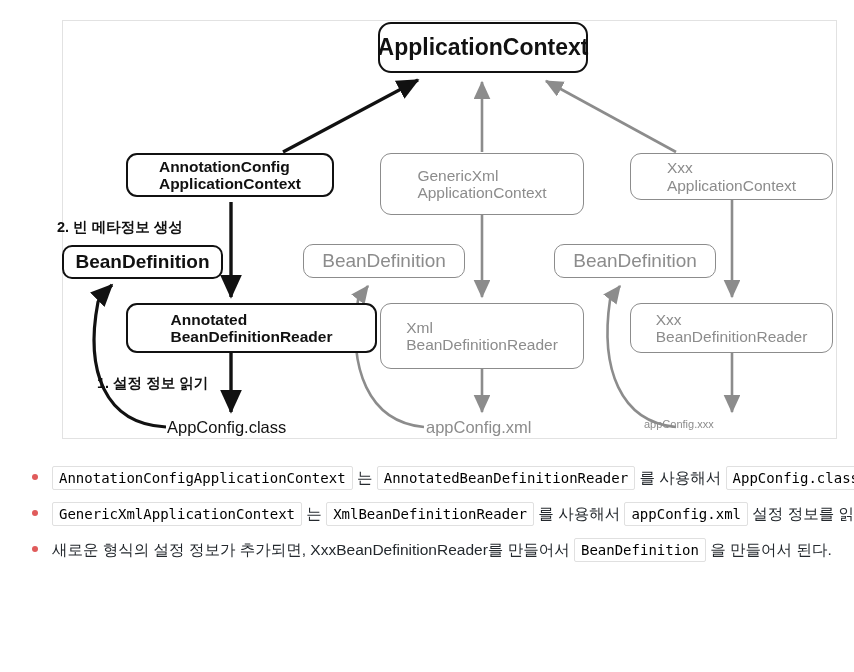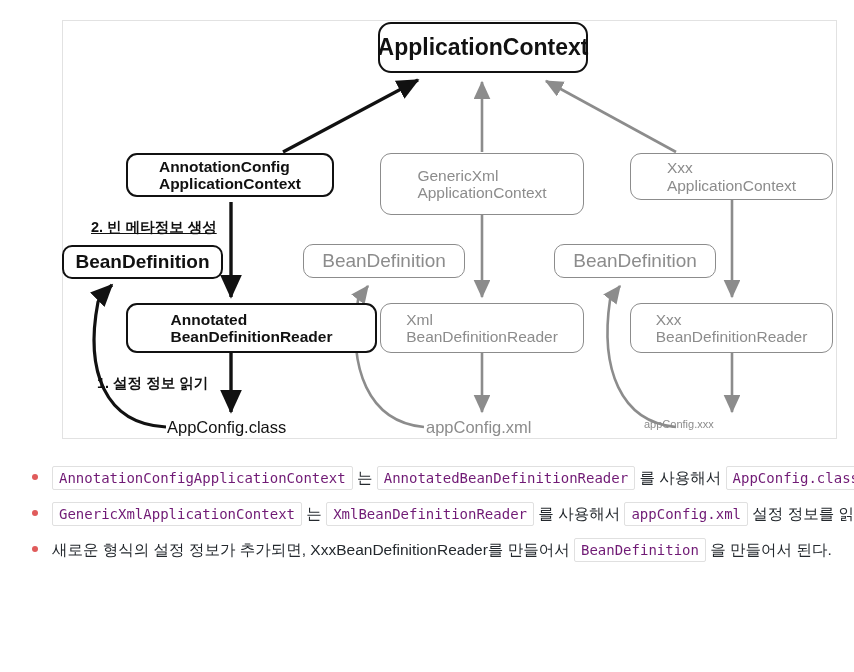--- a/index.html
+++ b/index.html
@@ -31,26 +31,26 @@
 
   
   #node-application-context{left:378px;top:22px;width:210px;height:51px;font-size:23px;border-radius:13px;}
   #node-annotation-config-application-context{left:126px;top:153px;width:208px;height:44px;font-size:15.5px;}
   #node-generic-xml-application-context{left:380px;top:153px;width:204px;height:62px;font-size:15.5px;}
   #node-xxx-application-context{left:630px;top:153px;width:203px;height:47px;font-size:15.5px;}
   #node-bean-definition-1{left:62px;top:245px;width:161px;height:34px;font-size:19px;border-radius:10px;}
   #node-bean-definition-2{left:303px;top:244px;width:162px;height:34px;font-size:19px;border-radius:10px;}
   #node-bean-definition-3{left:554px;top:244px;width:162px;height:34px;font-size:19px;border-radius:10px;}
   #node-annotated-bean-definition-reader{left:126px;top:303px;width:251px;height:50px;font-size:15.5px;}
-  #node-xml-bean-definition-reader{left:380px;top:303px;width:204px;height:50px;font-size:15.5px;}
+  #node-xml-bean-definition-reader{left:380px;top:303px;width:204px;height:66px;font-size:15.5px;}
   #node-xxx-bean-definition-reader{left:630px;top:303px;width:203px;height:50px;font-size:15.5px;}
   #label-app-config-class{left:167px;top:418px;font-size:16.5px;}
   #label-app-config-xml{left:426px;top:418px;font-size:16.5px;}
   #label-app-config-xxx{left:644px;top:418px;font-size:11px;text-align:right;}
-  #step-2{left:91px;top:218px;text-decoration:underline;}
+  #step-2{left:57px;top:218px;}
   #step-1{left:97px;top:374px;}
 
   
   #notes{position:absolute;left:0;top:462px;width:854px;}
   .note-item{
     position:relative;
     padding-left:52px;
     margin:0 0 4px 0;
     font-size:15.5px;
     color:#24292e;
@@ -63,21 +63,21 @@
     background:#e05b5b;
   }
   .code{
     font-family:"DejaVu Sans Mono","Liberation Mono",monospace;
     font-size:14px;
     border:1px solid #e0e0e0;
     background:#ffffff;
     padding:3px 6px;
     border-radius:2px;
     white-space:nowrap;
-    color:#701a75;
+    color:#000000;
   }
   .kr{white-space:pre;}
 </style>
 </head>
 <body>
 
 <div id="diagram-frame"></div>
 
 <svg id="diagram-svg" viewBox="0 0 854 460" xmlns="http://www.w3.org/2000/svg">
   <defs>

